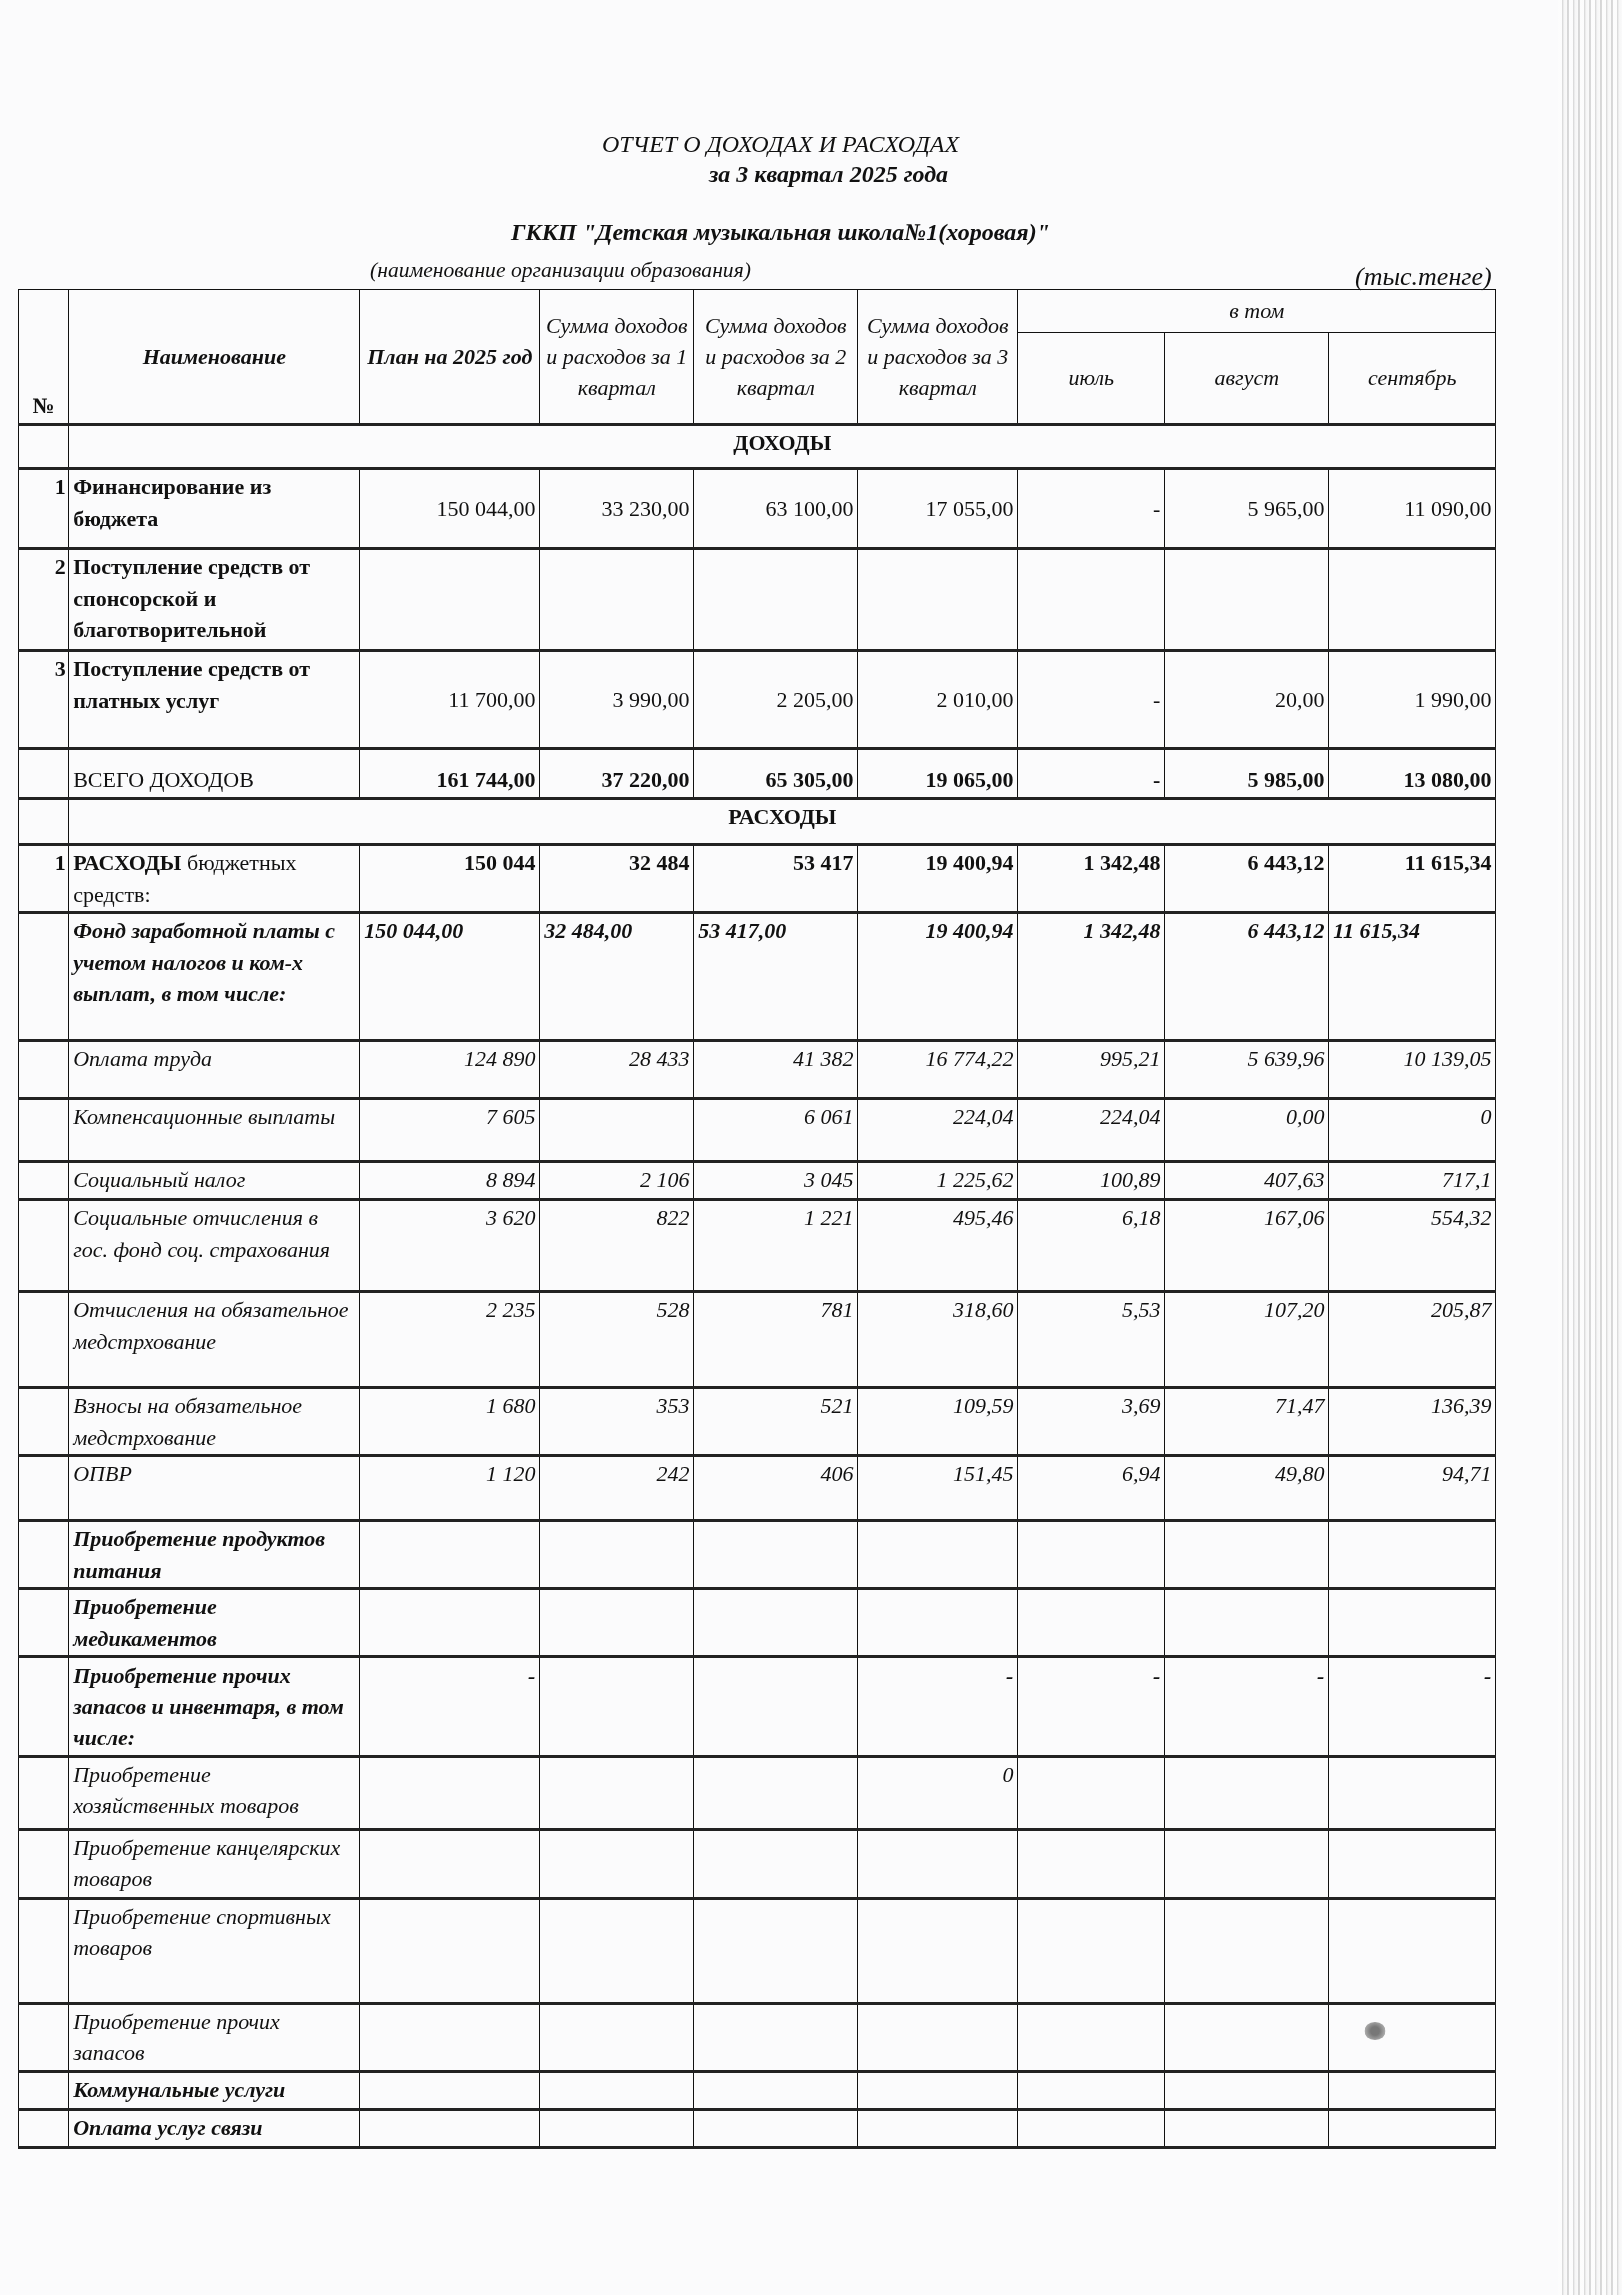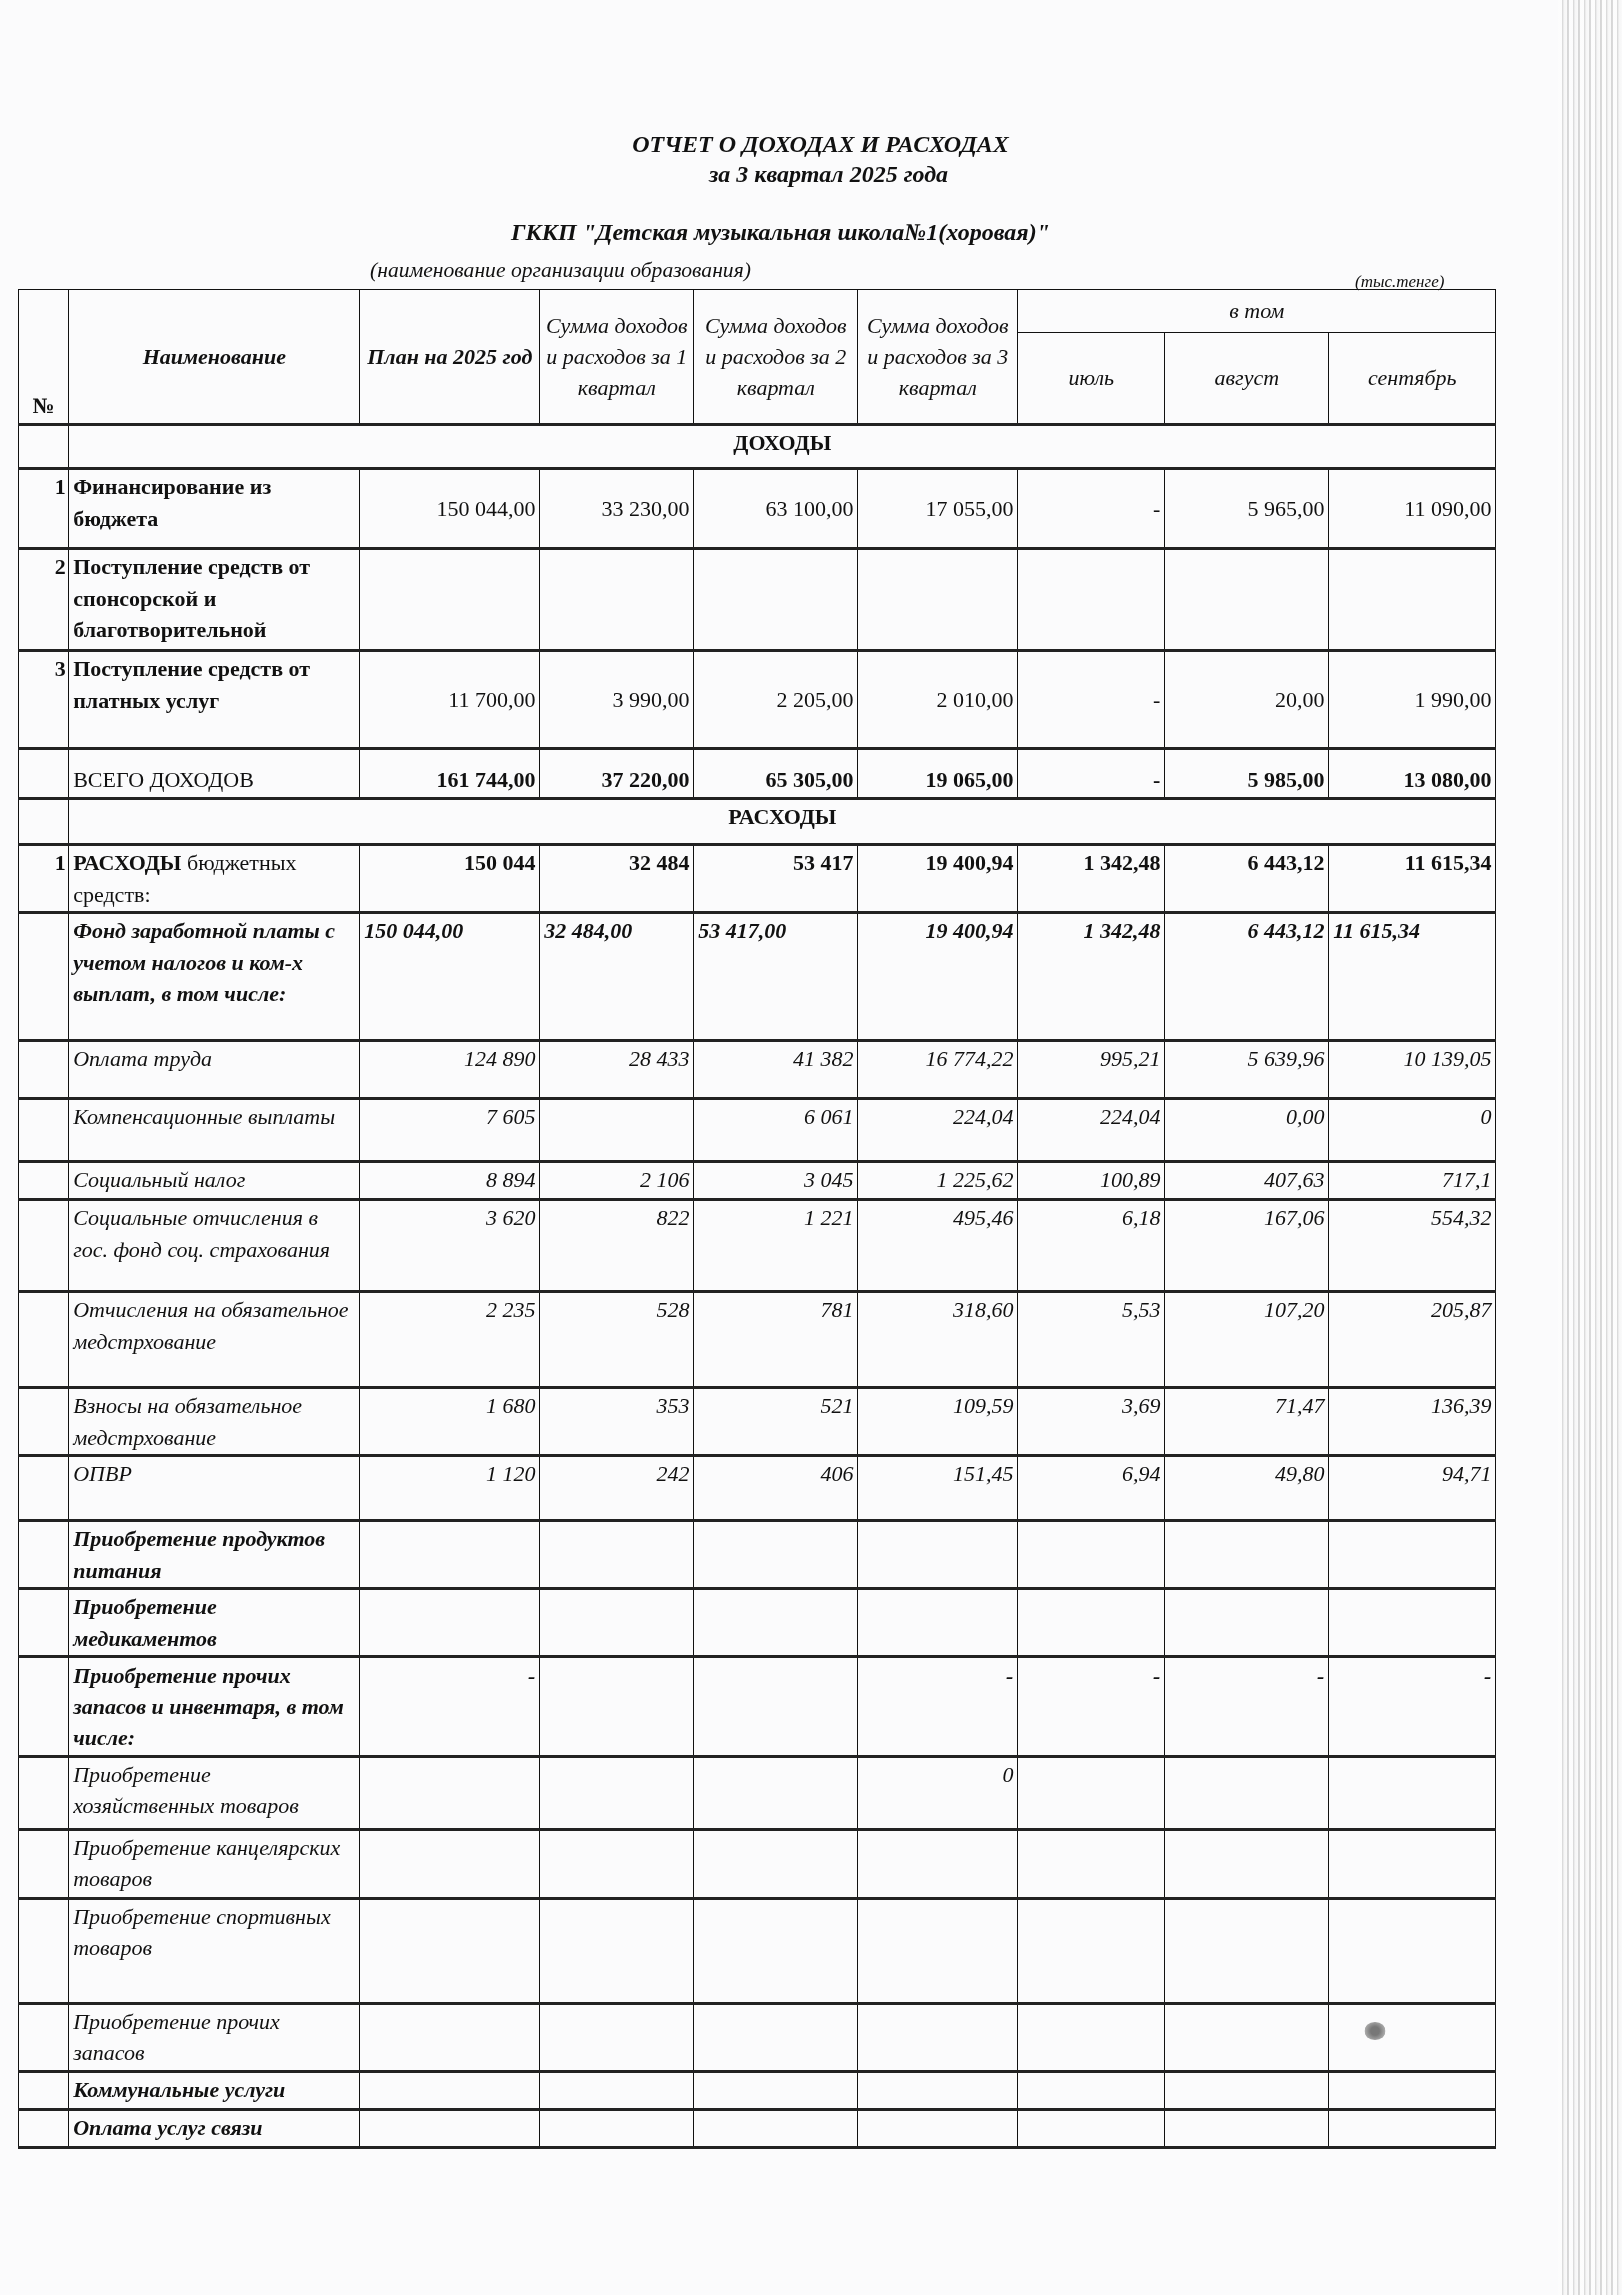--- a/index.html
+++ b/index.html
@@ -8,25 +8,25 @@
     background: #fbfbfc;
     font-family: "Liberation Serif", "DejaVu Serif", serif;
     color: #111;
   }
   .scan-edge {
     position: absolute; right: 0; top: 0; width: 65px; height: 2295px;
     background: repeating-linear-gradient(90deg, #fdfdfd 0px, #fdfdfd 3.9px, #c9c9c9 4.6px, #f4f4f4 5.9px, #fafafa 9.2px, #9a9a9a 9.8px, #f2f2f2 11px);
     opacity: 0.75;
   }
   .title-block { position: absolute; left: 0; width: 1561px; text-align: center; }
-  .t1 { top: 131px; font-size: 24px; font-weight: bold; font-style: italic; padding-left: 40px; }
+  .t1 { top: 131px; font-size: 24px; font-weight: normal; font-style: italic; }
   .t2 { top: 161px; font-size: 24px; font-weight: bold; font-style: italic; margin-left: 48px; }
   .t3 { top: 219px; font-size: 24px; font-weight: bold; font-style: italic; }
   .org-caption { position: absolute; top: 258px; left: 370px; font-size: 21.6px; font-style: italic; }
-  .units { position: absolute; top: 272px; left: 1355px; font-size: 17px; font-style: italic; }
+  .units { position: absolute; top: 262px; left: 1355px; font-size: 26px; font-style: italic; }
 
   table.report {
     position: absolute; left: 18.3px; top: 289px; width: 1477px;
     border-collapse: collapse; table-layout: fixed;
     font-size: 22px; line-height: 1.42;
   }
   table.report td, table.report th {
     border: 1.3px solid #111; padding: 1.3px 3.9px; vertical-align: top;
   }
   table.report tr.thick > td { border-top: 3.3px solid #222; }

